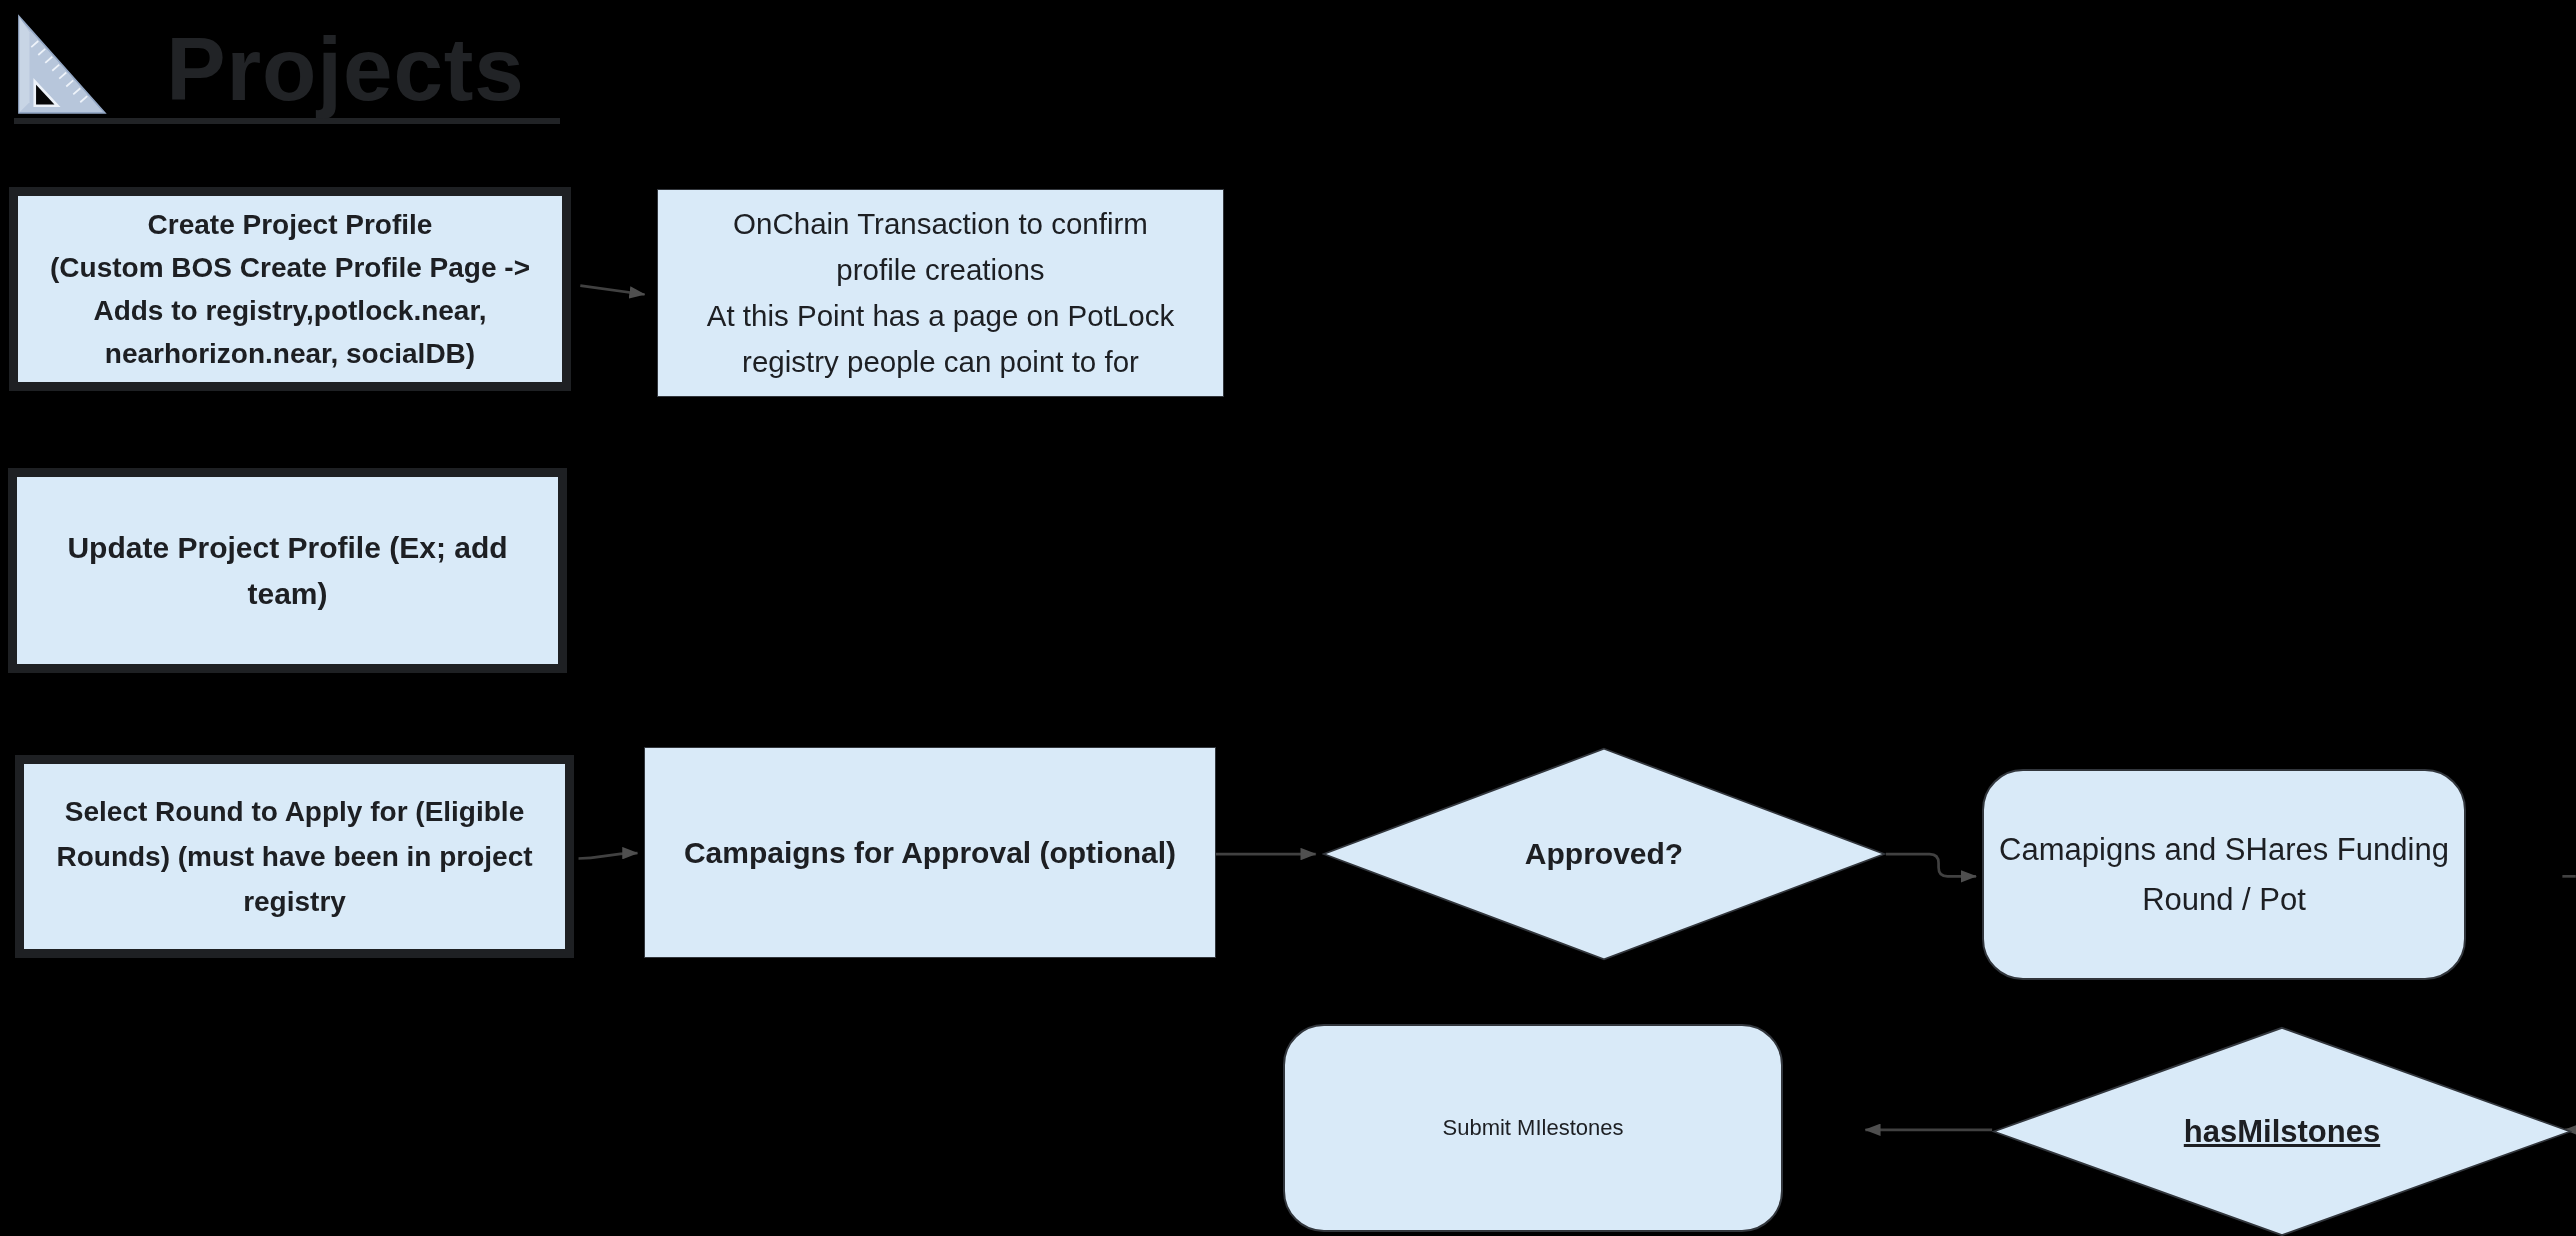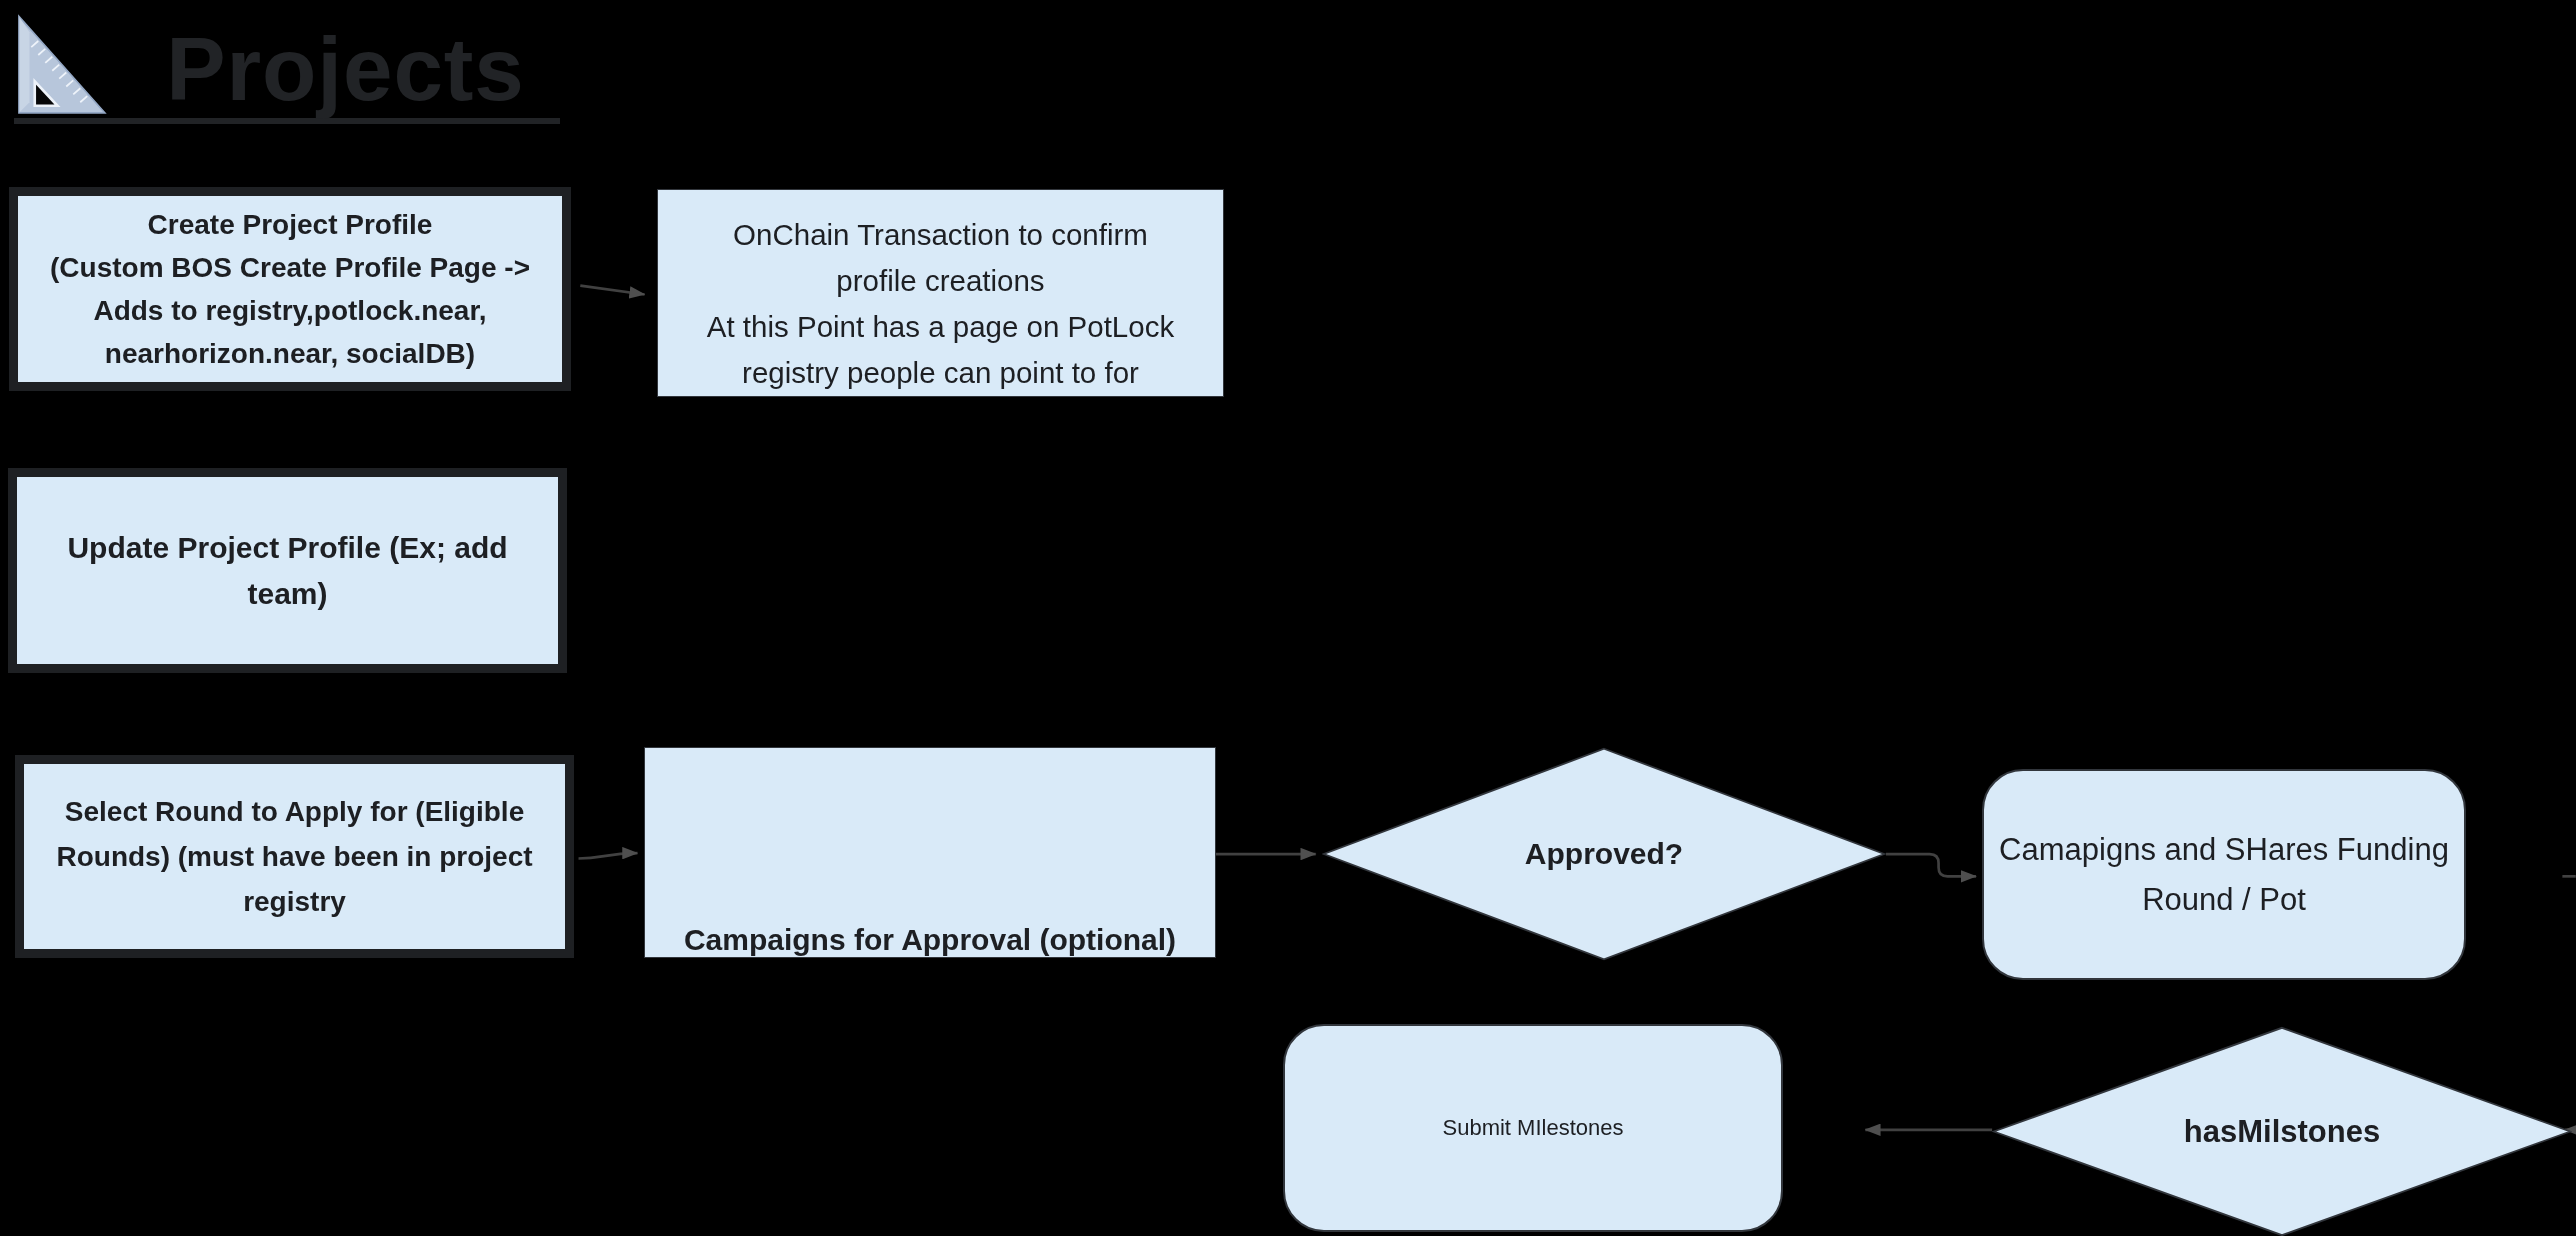--- a/index.html
+++ b/index.html
@@ -39,21 +39,21 @@
     align-items:center;
     justify-content:center;
     text-align:center;
     white-space:pre-line;
     color:var(--node_text,#1d1f23);
     background:var(--node_fill,#d9eaf8);
     box-sizing:border-box;
     z-index:2;
   }
   .node.bordered{ border:9px solid var(--bordered_node_border,#1e2023); }
-  .node.thin{ border:1.8px solid var(--thin_node_border,#32363c);align-items:flex-end; }
+  .node.thin{ border:1.8px solid var(--thin_node_border,#32363c); }
   .node.rounded{ border:2.7px solid var(--thin_node_border,#32363c); border-radius:41px; }
   .node.bold{ font-weight:700; }
 
   #node-create-profile   { left:9px;    top:187px;  width:562px; height:204px; font-size:28px; line-height:43px; }
   #node-onchain          { left:657px;  top:189px;  width:567px; height:208px; font-size:29.5px; line-height:46px; }
   #node-update-profile   { left:8px;    top:468px;  width:559px; height:205px; font-size:30px; line-height:46px; }
   #node-select-round     { left:8px;    top:755px;  width:559px; height:203px; font-size:28px; line-height:45px;margin-left:7px; }
   #node-campaigns        { left:644px;  top:747px;  width:572px; height:211px; font-size:30px; }
   #node-campaigns-shares { left:1982px; top:769px;  width:484px; height:211px; font-size:31px; line-height:50px; }
   #node-submit-milestones{ left:1283px; top:1024px; width:500px; height:208px; font-size:22px; }
@@ -63,21 +63,21 @@
     display:flex;
     align-items:center;
     justify-content:center;
     text-align:center;
     color:var(--node_text,#1d1f23);
     z-index:2;
     font-weight:700;
     font-size:30px;
   }
   #node-approved      { left:1322px; top:747px;  width:564px; height:214px; }
-  #node-has-milestones{ left:1992px; top:1026px; width:580px; height:211px; font-size:31px; }
+  #node-has-milestones{ left:1992px; top:1026px; width:580px; height:211px; font-size:31px;text-decoration:underline; }
   .diamond svg{ position:absolute; left:0; top:0; width:100%; height:100%; }
   .diamond .dlabel{ position:relative; z-index:1; }
 
   
   .edges{
     position:absolute; left:0; top:0;
     width:2576px; height:1236px;
     z-index:1;
   }
   .edges path{

